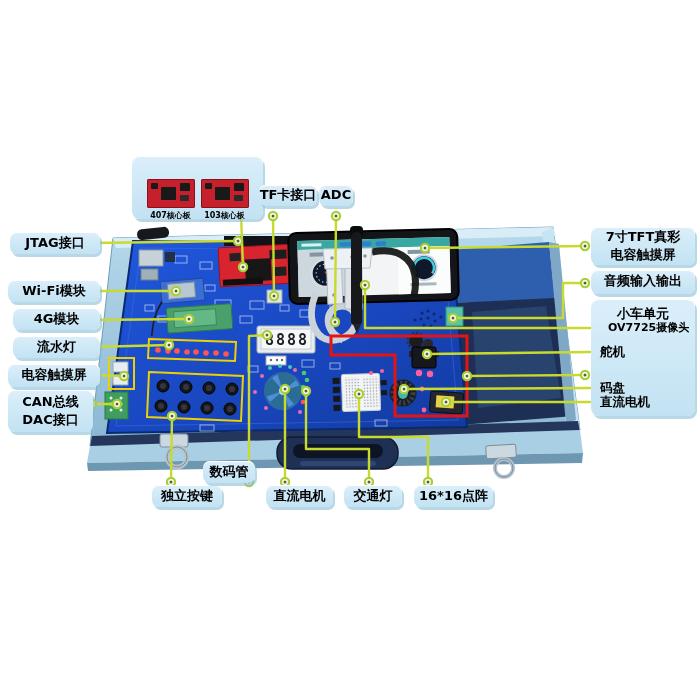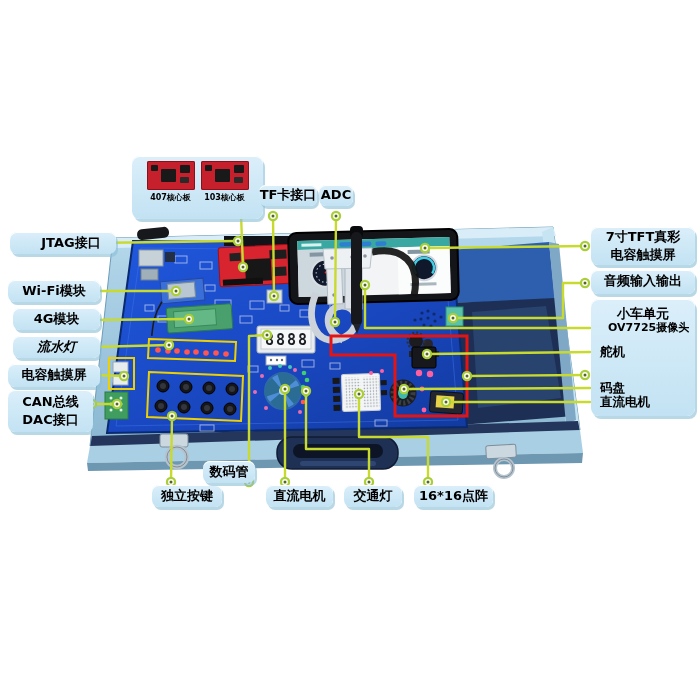--- a/index.html
+++ b/index.html
@@ -6,21 +6,21 @@
   #stage{position:relative;width:700px;height:700px;background:#fff;overflow:hidden;
          font-family:"DejaVu Sans","Liberation Sans",sans-serif;}
   #artwork{position:absolute;left:0;top:0;z-index:1;}
   .label{position:absolute;z-index:3;background:linear-gradient(180deg,#dbeffa,#c2e2f3);
          border-radius:7px;box-shadow:2px 3px 0 rgba(139,190,214,.6), inset 0 1px 0 #ffffff;
          color:#000;font-weight:bold;font-size:13px;display:flex;align-items:center;
          justify-content:center;text-align:center;white-space:pre-line;line-height:1.4;}
   .panel{position:absolute;z-index:3;background:linear-gradient(180deg,#dbeffa,#c2e2f3);
          border-radius:8px;box-shadow:2px 3px 0 rgba(139,190,214,.6), inset 0 1px 0 #ffffff;}
   .thumbs{display:flex;gap:6px;justify-content:center;padding-top:5px;}
-  .thumb{width:48px;height:42px;display:flex;flex-direction:column;align-items:center;}
+  .thumb{width:48px;height:42px;display:flex;flex-direction:column;align-items:center;margin-top:18px;}
   .pcbmini{width:48px;height:31px;background:#c6202c;border-radius:2px;position:relative;
            box-shadow:inset 0 0 0 1px #8d1018;}
   .pcbmini i{position:absolute;background:#191919;border-radius:1px;}
   .pcbmini .c1{left:14px;top:8px;width:15px;height:13px;}
   .pcbmini .c2{left:33px;top:4px;width:10px;height:8px;}
   .pcbmini .c3{left:4px;top:4px;width:7px;height:6px;}
   .pcbmini .c4{left:33px;top:16px;width:9px;height:6px;background:#2a2a2a;}
   .caption{font-size:8px;font-weight:bold;margin-top:2px;color:#000;}
   .carbox{position:relative;font-weight:bold;color:#000;}
   .carbox .hd{position:absolute;left:0;right:0;top:6px;text-align:center;font-size:13px;}
@@ -411,24 +411,24 @@
           <i class="c3"></i>
           <i class="c4"></i>
         </div>
     <div class="caption">103核心板</div>
   </div>
 </div>
 
 <div class="label" style="left:259px;top:185px;width:58px;height:21px;">TF卡接口</div>
 <div class="label" style="left:319px;top:185px;width:34px;height:21px;">ADC</div>
 
-<div class="label" style="left:10px;top:232px;width:90px;height:22px;padding-left:16px;">JTAG接口</div>
+<div class="label" style="left:10px;top:232px;width:90px;height:22px;">JTAG接口</div>
 <div class="label" style="left:8px;top:280px;width:92px;height:22px;">Wi-Fi模块</div>
 <div class="label" style="left:13px;top:308px;width:87px;height:22px;">4G模块</div>
-<div class="label" style="left:13px;top:336px;width:87px;height:22px;font-style:italic;">流水灯</div>
+<div class="label" style="left:13px;top:336px;width:87px;height:22px;">流水灯</div>
 <div class="label" style="left:8px;top:364px;width:92px;height:23px;">电容触摸屏</div>
 <div class="label" style="left:8px;top:390px;width:85px;height:42px;">CAN总线
 DAC接口</div>
 
 <div class="label" style="left:132px;top:485px;width:70px;height:22px;margin-left:20px;">独立按键</div>
 <div class="label" style="left:203px;top:461px;width:52px;height:22px;">数码管</div>
 <div class="label" style="left:266px;top:485px;width:67px;height:22px;">直流电机</div>
 <div class="label" style="left:344px;top:485px;width:58px;height:22px;">交通灯</div>
 <div class="label" style="left:414px;top:485px;width:79px;height:22px;">16*16点阵</div>
 

